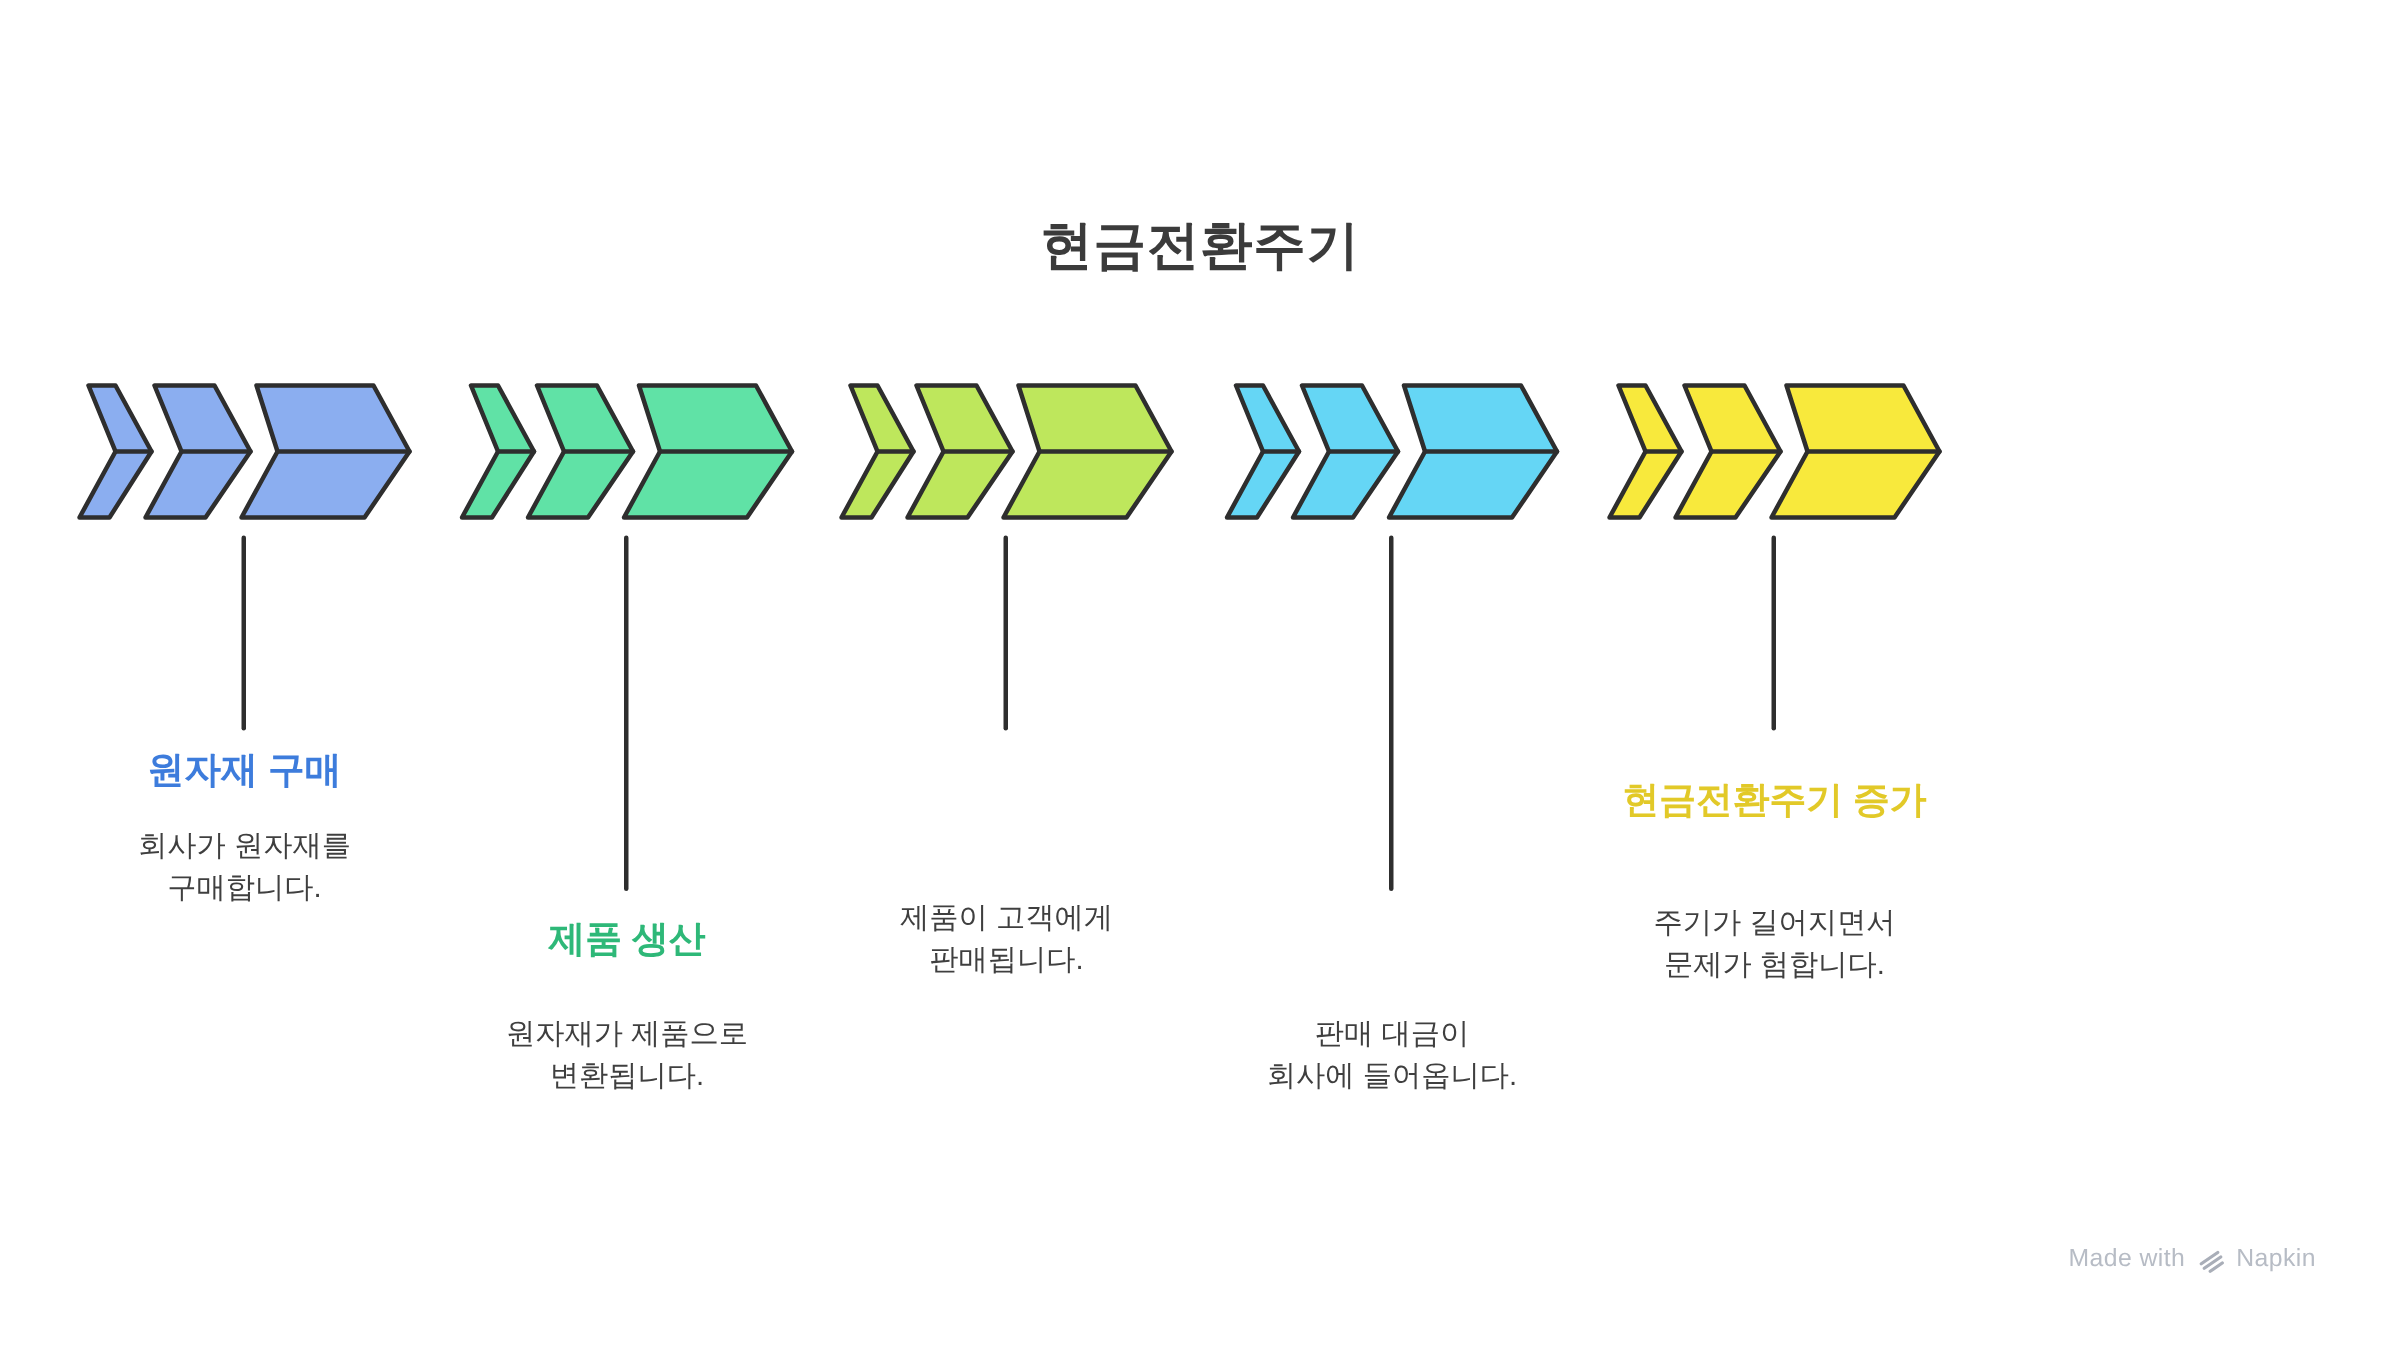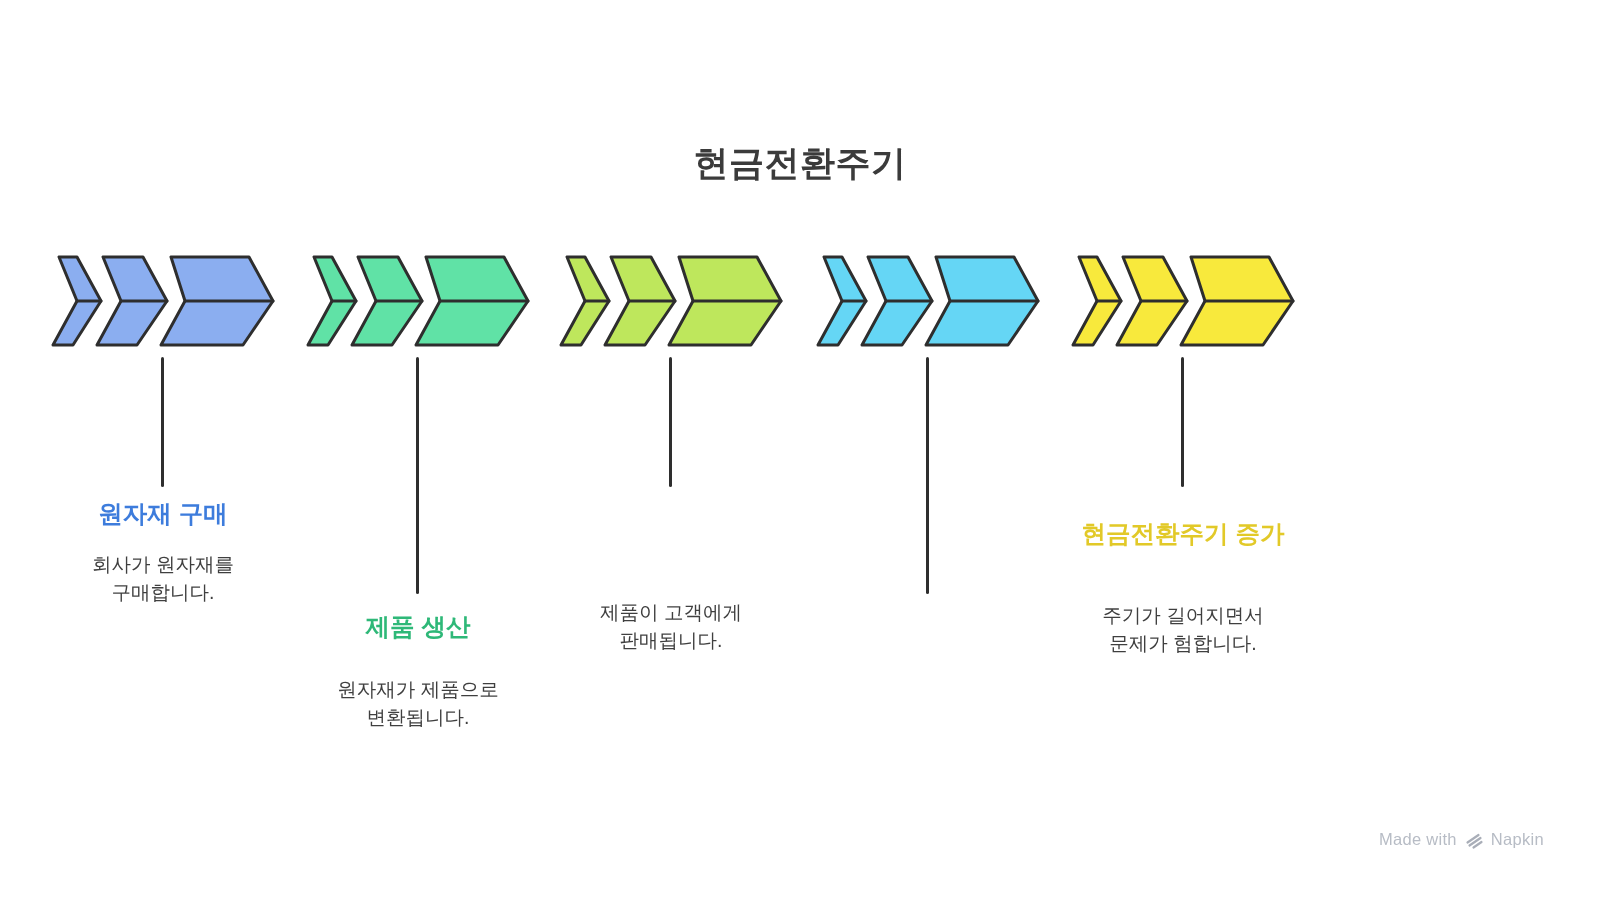--- a/index.html
+++ b/index.html
@@ -121,20 +121,24 @@
   <div class="step s4 long" style="--fill: #65D6F5; --label-color: #2CB3E9; --outline: #2e2e2e;">
     <svg class="chevrons" viewBox="0 0 228 92">
       <path class="body" d="M10 2 L28 2 L52 46 L24 90 L4 90 L28 46 Z"></path>
       <path class="mid" d="M28 46 L52 46"></path>
       <path class="body" d="M54 2 L94 2 L118 46 L88 90 L48 90 L72 46 Z"></path>
       <path class="mid" d="M72 46 L118 46"></path>
       <path class="body" d="M122 2 L200 2 L224 46 L194 90 L112 90 L136 46 Z"></path>
       <path class="mid" d="M136 46 L224 46"></path>
     </svg>
     <div class="connector"></div>
+    <div class="desc" style="color: rgb(63, 63, 63);">
+      <div>판매 대금이</div>
+      <div>회사에 들어옵니다.</div>
+    </div>
   </div>
 
   <div class="step s5 short" style="--fill: #F8E93C; --label-color: #E2C928; --outline: #2e2e2e;">
     <svg class="chevrons" viewBox="0 0 228 92">
       <path class="body" d="M10 2 L28 2 L52 46 L24 90 L4 90 L28 46 Z"></path>
       <path class="mid" d="M28 46 L52 46"></path>
       <path class="body" d="M54 2 L94 2 L118 46 L88 90 L48 90 L72 46 Z"></path>
       <path class="mid" d="M72 46 L118 46"></path>
       <path class="body" d="M122 2 L200 2 L224 46 L194 90 L112 90 L136 46 Z"></path>
       <path class="mid" d="M136 46 L224 46"></path>

